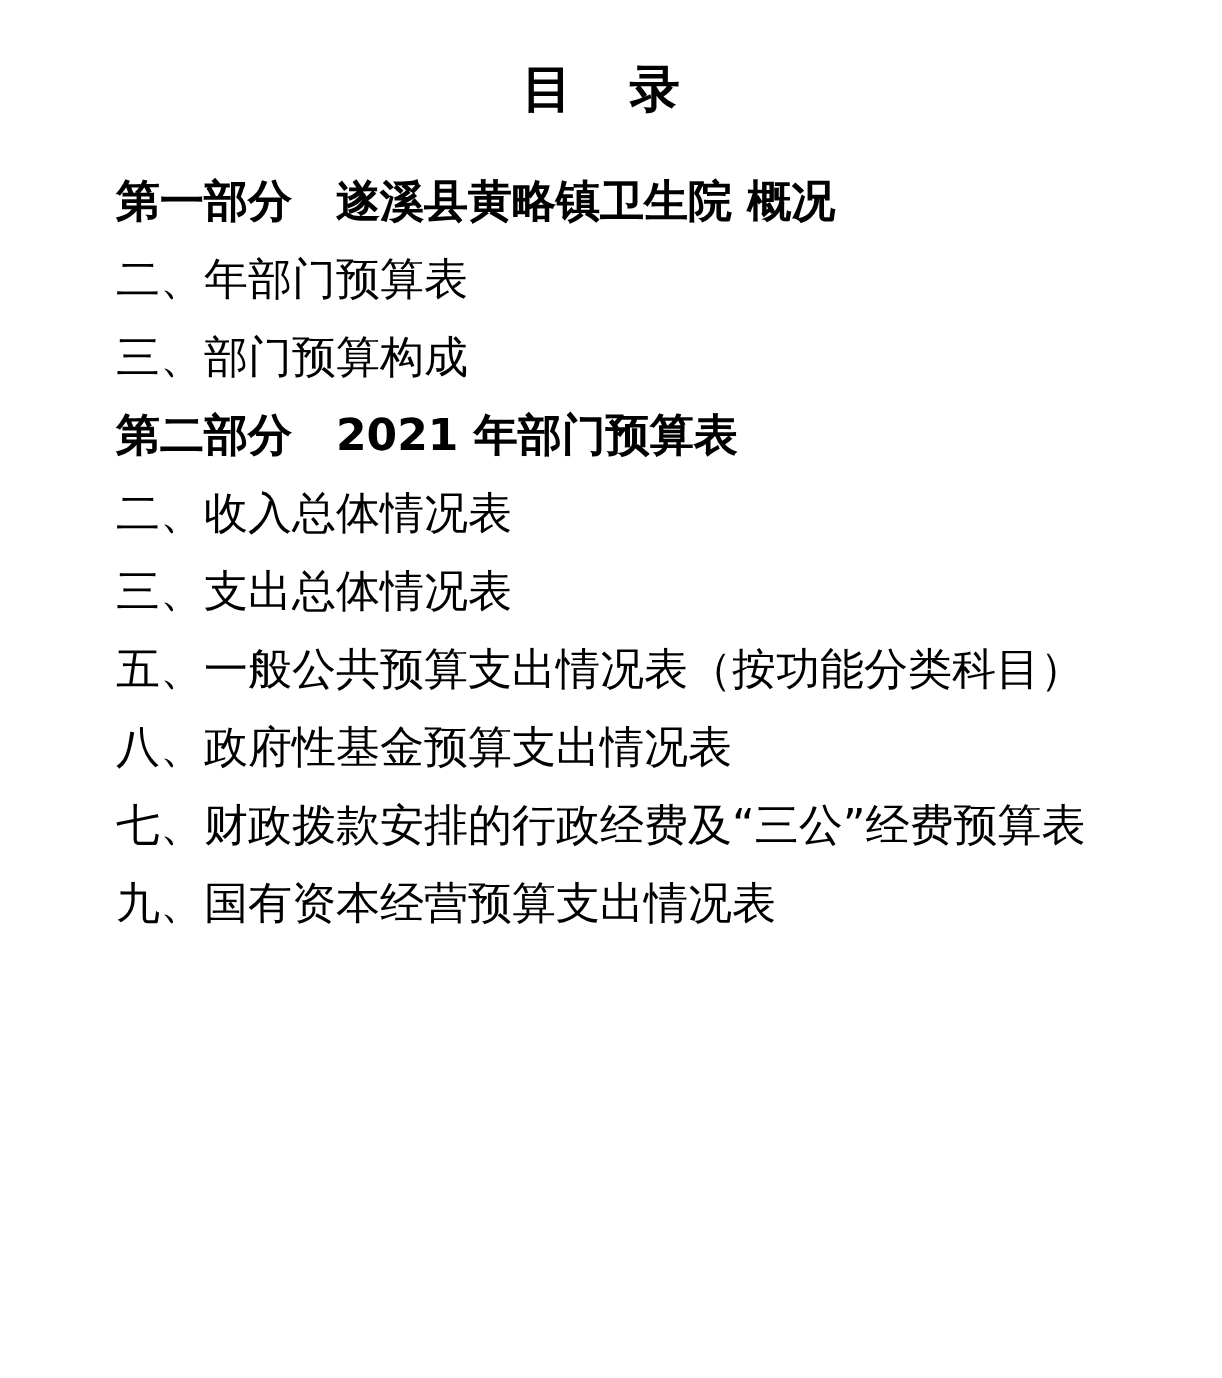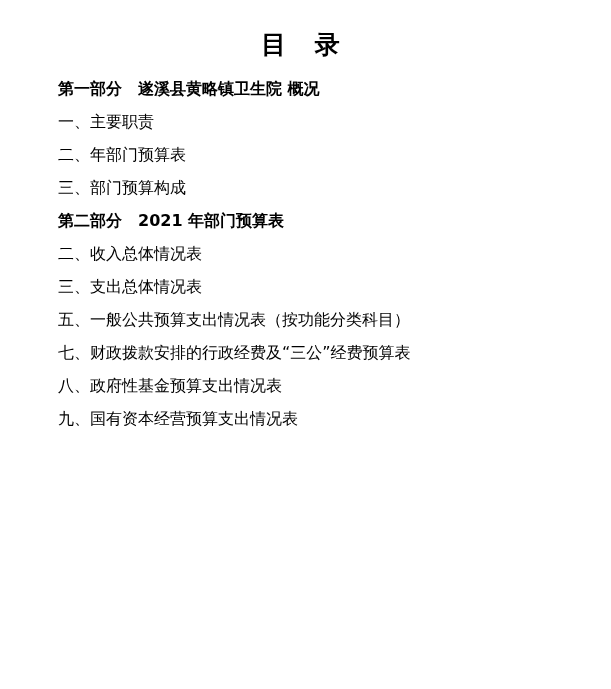--- a/index.html
+++ b/index.html
@@ -20,30 +20,30 @@
     height: 689px;
     box-sizing: border-box;
     padding: 0 22px;
   }
   .doc-title {
     text-align: center;
     font-size: 25px;
     font-weight: bold;
     letter-spacing: 10px;
     margin-top: 28px;
-    margin-bottom: 20px;
+    margin-bottom: 30px;
     font-family: "DejaVu Serif", "Liberation Serif", serif;
   }
   .toc {
     margin: 0;
     padding: 0;
     list-style: none;
   }
   .toc-entry {
-    font-size: 16px;
+    font-size: 22px;
     line-height: 1.0;
     margin: 0 0 17px 0;
     white-space: pre-wrap;
   }
   .toc-entry.section {
     font-weight: bold;
     padding-left: 36px;
   }
   .toc-entry.item {
     padding-left: 36px;
@@ -54,24 +54,23 @@
     line-height: 1.55;
   }
 </style>
 </head>
 <body>
 
 <div class="page">
   <div class="doc-title">目  录</div>
   <ul class="toc" id="toc-list">
       <li class="toc-entry section">第一部分　遂溪县黄略镇卫生院 概况</li>
-      <li class="toc-entry item">一、主要职责</li>
       <li class="toc-entry item">二、年部门预算表</li>
       <li class="toc-entry item">三、部门预算构成</li>
       <li class="toc-entry section">第二部分　2021 年部门预算表</li>
       <li class="toc-entry item">二、收入总体情况表</li>
       <li class="toc-entry item">三、支出总体情况表</li>
       <li class="toc-entry item">五、一般公共预算支出情况表（按功能分类科目）</li>
+      <li class="toc-entry item">八、政府性基金预算支出情况表</li>
       <li class="toc-entry item">七、财政拨款安排的行政经费及“三公”经费预算表</li>
-      <li class="toc-entry item">八、政府性基金预算支出情况表</li>
       <li class="toc-entry item">九、国有资本经营预算支出情况表</li>
     </ul>
 </div>
 
 </body></html>

